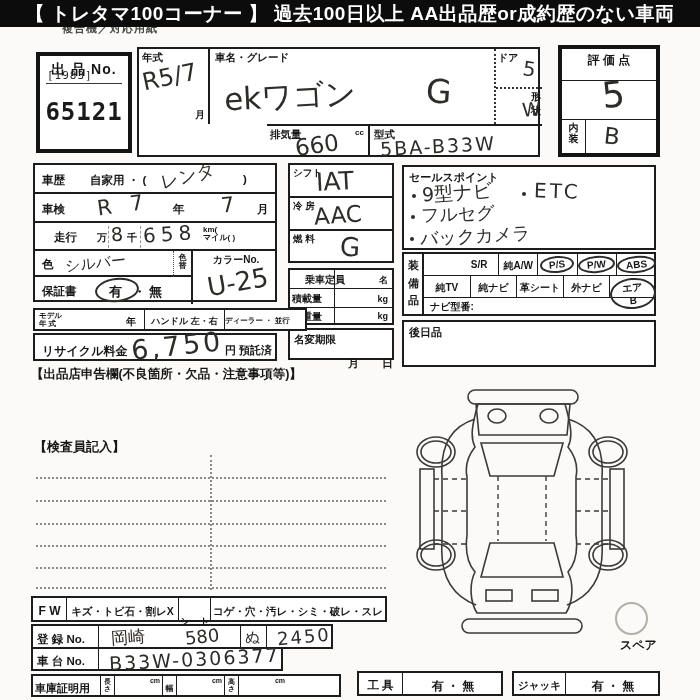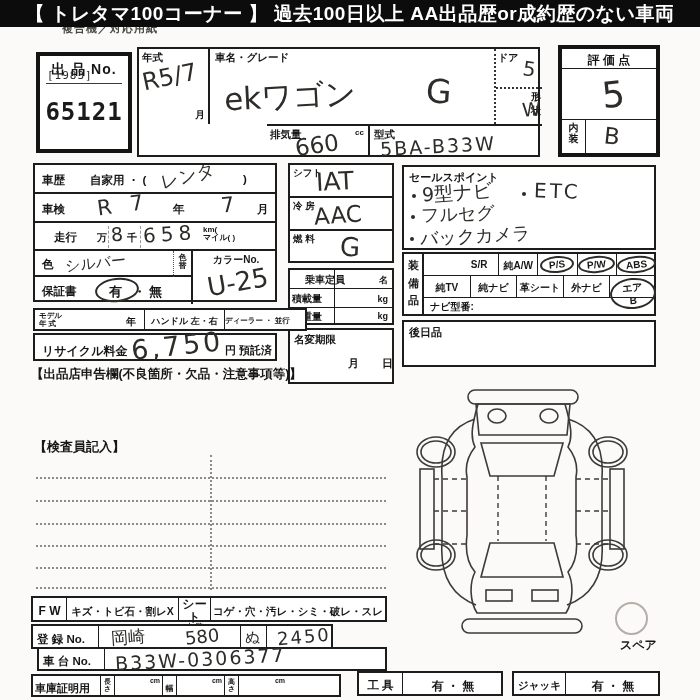--- a/index.html
+++ b/index.html
@@ -64,21 +64,21 @@
       <span class="lbl" style="position:absolute;right:4px;top:2px;font-size:8px;">cc</span>
       <span class="hw" style="position:absolute;left:28px;top:8px;font-size:23px;transform:rotate(-8deg);">660</span>
     </div>
     <div class="cell" style="left:231px;top:75px;width:172px;height:33px;border-top:2px solid #1c1c1c;">
       <span class="lbl" style="position:absolute;left:4px;top:2px;font-size:10.5px;">型式</span>
       <span class="hw" style="position:absolute;left:10px;top:11px;font-size:19px;transform:rotate(-3deg);letter-spacing:2px;">5BA-B33W</span>
     </div>
   </div>
 
   <div class="abs b4" style="left:558px;top:45px;width:102px;height:112px;">
-    <div class="cell" style="left:0;top:0;width:100%;height:20px;border-bottom:1.5px solid #1c1c1c;">
+    <div class="cell" style="left:0;top:0;width:100%;height:32px;border-bottom:1.5px solid #1c1c1c;">
       <span class="lbl" style="position:absolute;left:0;top:3px;width:100%;text-align:center;font-size:12px;">評 価 点</span>
     </div>
     <span class="hw" style="position:absolute;left:40px;top:28px;font-size:36px;transform:rotate(-6deg);">5</span>
     <div class="cell" style="left:0;top:70px;width:100%;height:34px;border-top:1.5px solid #1c1c1c;">
       <div class="cell stack" style="left:0;top:0;width:24px;height:100%;border-right:1.5px solid #1c1c1c;text-align:center;">
         <span class="lbl" style="display:block;font-size:10px;margin-top:3px;">内</span>
         <span class="lbl" style="display:block;font-size:10px;">装</span>
       </div>
       <span class="hw" style="position:absolute;left:42px;top:5px;font-size:23px;transform:rotate(6deg);">B</span>
     </div>
@@ -164,21 +164,21 @@
       <span class="abs" style="left:44px;top:0;height:100%;border-left:1.5px solid #1c1c1c;"></span>
       <span class="lbl" style="position:absolute;right:4px;top:5px;font-size:9px;">kg</span>
     </div>
     <div class="cell" style="left:0;top:38px;width:100%;height:15px;">
       <span class="lbl" style="position:absolute;left:2px;top:2px;font-size:10px;">総重量</span>
       <span class="abs" style="left:44px;top:0;height:100%;border-left:1.5px solid #1c1c1c;"></span>
       <span class="lbl" style="position:absolute;right:4px;top:3px;font-size:9px;">kg</span>
     </div>
   </div>
 
-  <div class="abs b2" style="left:288px;top:328px;width:106px;height:56px;">
+  <div class="abs b2" style="left:288px;top:328px;width:106px;height:32px;">
     <span class="lbl" style="position:absolute;left:4px;top:3px;font-size:10.5px;">名変期限</span>
     <span class="lbl" style="position:absolute;left:58px;top:26px;font-size:11px;">月</span>
     <span class="lbl" style="position:absolute;left:92px;top:26px;font-size:11px;">日</span>
   </div>
 
   <div class="abs b2" style="left:402px;top:165px;width:254px;height:85px;">
     <span class="lbl" style="position:absolute;left:5px;top:3px;font-size:11px;">セールスポイント</span>
     <span class="dot" style="position:absolute;left:8px;top:27px;"></span>
     <span class="hw" style="position:absolute;left:18px;top:16px;font-size:19px;transform:rotate(-4deg);">9型ナビ</span>
     <span class="dot" style="position:absolute;left:118px;top:25px;"></span>
@@ -253,41 +253,41 @@
   <div class="abs" style="left:210px;top:455px;height:135px;border-left:2px dotted #8b8b8b;"></div>
 
   <div class="abs b2" style="left:31px;top:596px;width:356px;height:26px;">
     <div class="cell" style="left:0;top:0;width:34px;height:100%;border-right:1.5px solid #1c1c1c;">
       <span class="lbl" style="position:absolute;left:0;top:6px;width:100%;text-align:center;font-size:12px;">F W</span>
     </div>
     <div class="cell" style="left:34px;top:0;width:112px;height:100%;border-right:1.5px solid #1c1c1c;">
       <span class="lbl" style="position:absolute;left:0;top:7px;width:100%;text-align:center;font-size:10.5px;white-space:nowrap;">キズ・トビ石・割レX</span>
     </div>
     <div class="cell stack" style="left:146px;top:0;width:32px;height:100%;border-right:1.5px solid #1c1c1c;text-align:center;">
-      <span class="lbl" style="display:block;font-size:12px;margin-top:0;">シート</span>
+      <span class="lbl" style="display:block;font-size:10px;margin-top:19px;">シート</span>
       <span class="lbl" style="display:block;font-size:7.5px;">内 装</span>
     </div>
     <div class="cell" style="left:178px;top:0;width:178px;height:100%;">
       <span class="lbl" style="position:absolute;left:2px;top:7px;width:100%;font-size:10.5px;white-space:nowrap;">コゲ・穴・汚レ・シミ・破レ・スレ</span>
     </div>
   </div>
 
   <div class="abs b2" style="left:31px;top:624px;width:302px;height:25px;">
     <div class="cell" style="left:0;top:0;width:66px;height:100%;border-right:1.5px solid #1c1c1c;">
       <span class="lbl" style="position:absolute;left:4px;top:6px;font-size:11.5px;">登 録 No.</span>
     </div>
     <span class="hw" style="position:absolute;left:78px;top:3px;font-size:17px;transform:rotate(-4deg);">岡崎</span>
     <span class="hw" style="position:absolute;left:152px;top:2px;font-size:18px;transform:rotate(-6deg);">580</span>
     <span class="abs" style="left:207px;top:0;height:100%;border-left:1.5px solid #1c1c1c;"></span>
     <span class="hw" style="position:absolute;left:212px;top:4px;font-size:15px;">ぬ</span>
     <span class="abs" style="left:233px;top:0;height:100%;border-left:1.5px solid #1c1c1c;"></span>
     <span class="hw" style="position:absolute;left:244px;top:2px;font-size:18px;transform:rotate(-5deg);letter-spacing:2px;">2450</span>
   </div>
 
-  <div class="abs b2" style="left:37px;top:647px;width:350px;height:24px;">
+  <div class="abs b2" style="left:31px;top:647px;width:252px;height:24px;">
     <div class="cell" style="left:0;top:0;width:66px;height:100%;border-right:1.5px solid #1c1c1c;">
       <span class="lbl" style="position:absolute;left:4px;top:5px;font-size:11.5px;">車 台 No.</span>
     </div>
     <span class="hw" style="position:absolute;left:76px;top:1px;font-size:19px;transform:rotate(-3deg);letter-spacing:2px;">B33W-0306377</span>
   </div>
 
   <div class="abs b2" style="left:31px;top:674px;width:310px;height:23px;">
     <div class="cell" style="left:0;top:0;width:68px;height:100%;border-right:1.5px solid #1c1c1c;">
       <span class="lbl" style="position:absolute;left:2px;top:5px;font-size:11px;">車庫証明用</span>
     </div>

